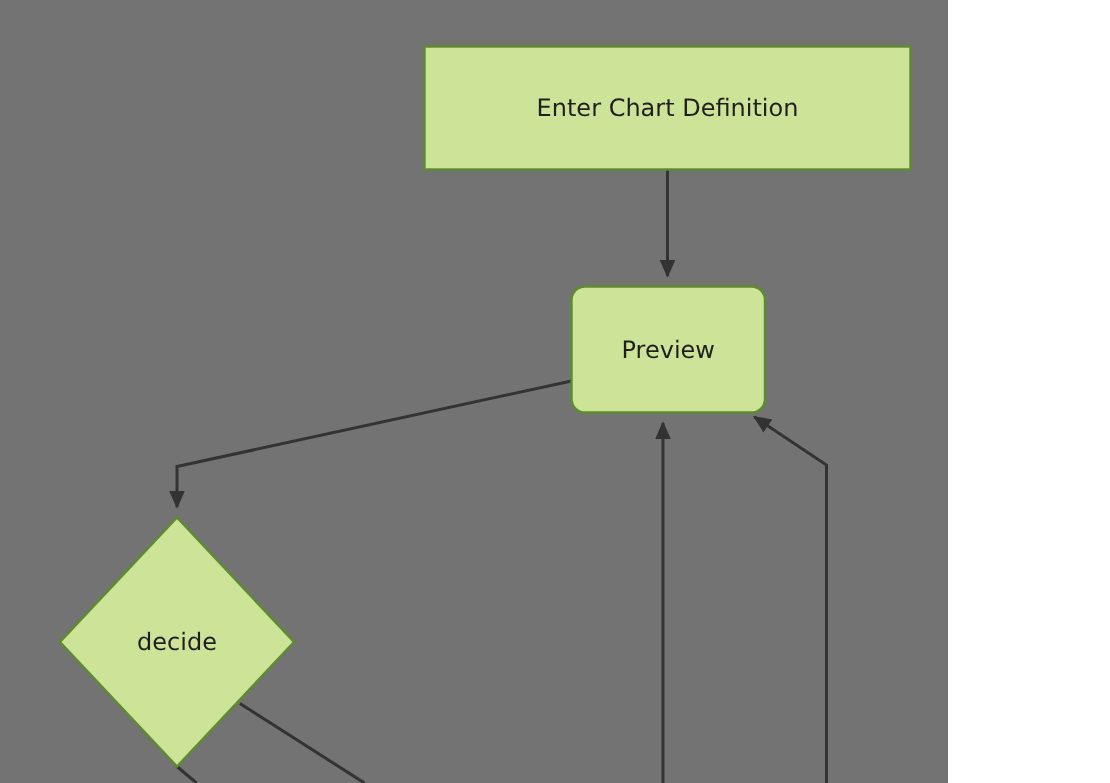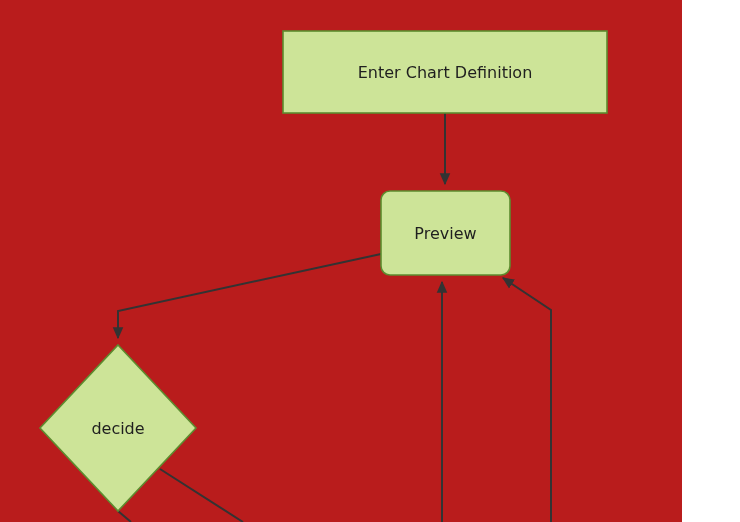--- a/index.html
+++ b/index.html
@@ -41,21 +41,21 @@
     font-size: 16px;
     fill: #1f1f1f;
     text-anchor: middle;
     dominant-baseline: middle;
     white-space: pre;
   }
 </style>
 </head>
 <body style="background: rgb(255, 255, 255);">
 
-<div id="canvas" style="background: #b91c1c; width: 682px; height: 522px;">
+<div id="canvas" style="background: #737373; width: 632px; height: 522px;">
 
   <svg id="diagram-svg" viewBox="0 0 740 522" xmlns="http://www.w3.org/2000/svg">
 
     <defs>
       <marker id="arrow-filled" viewBox="0 0 10 10" refX="9" refY="5" markerWidth="6" markerHeight="6" orient="auto-start-reverse" markerUnits="strokeWidth">
         <path d="M 0 0.6 L 10 5 L 0 9.4 z" fill="#333333"></path>
       </marker>
     </defs>
 
     <g>

